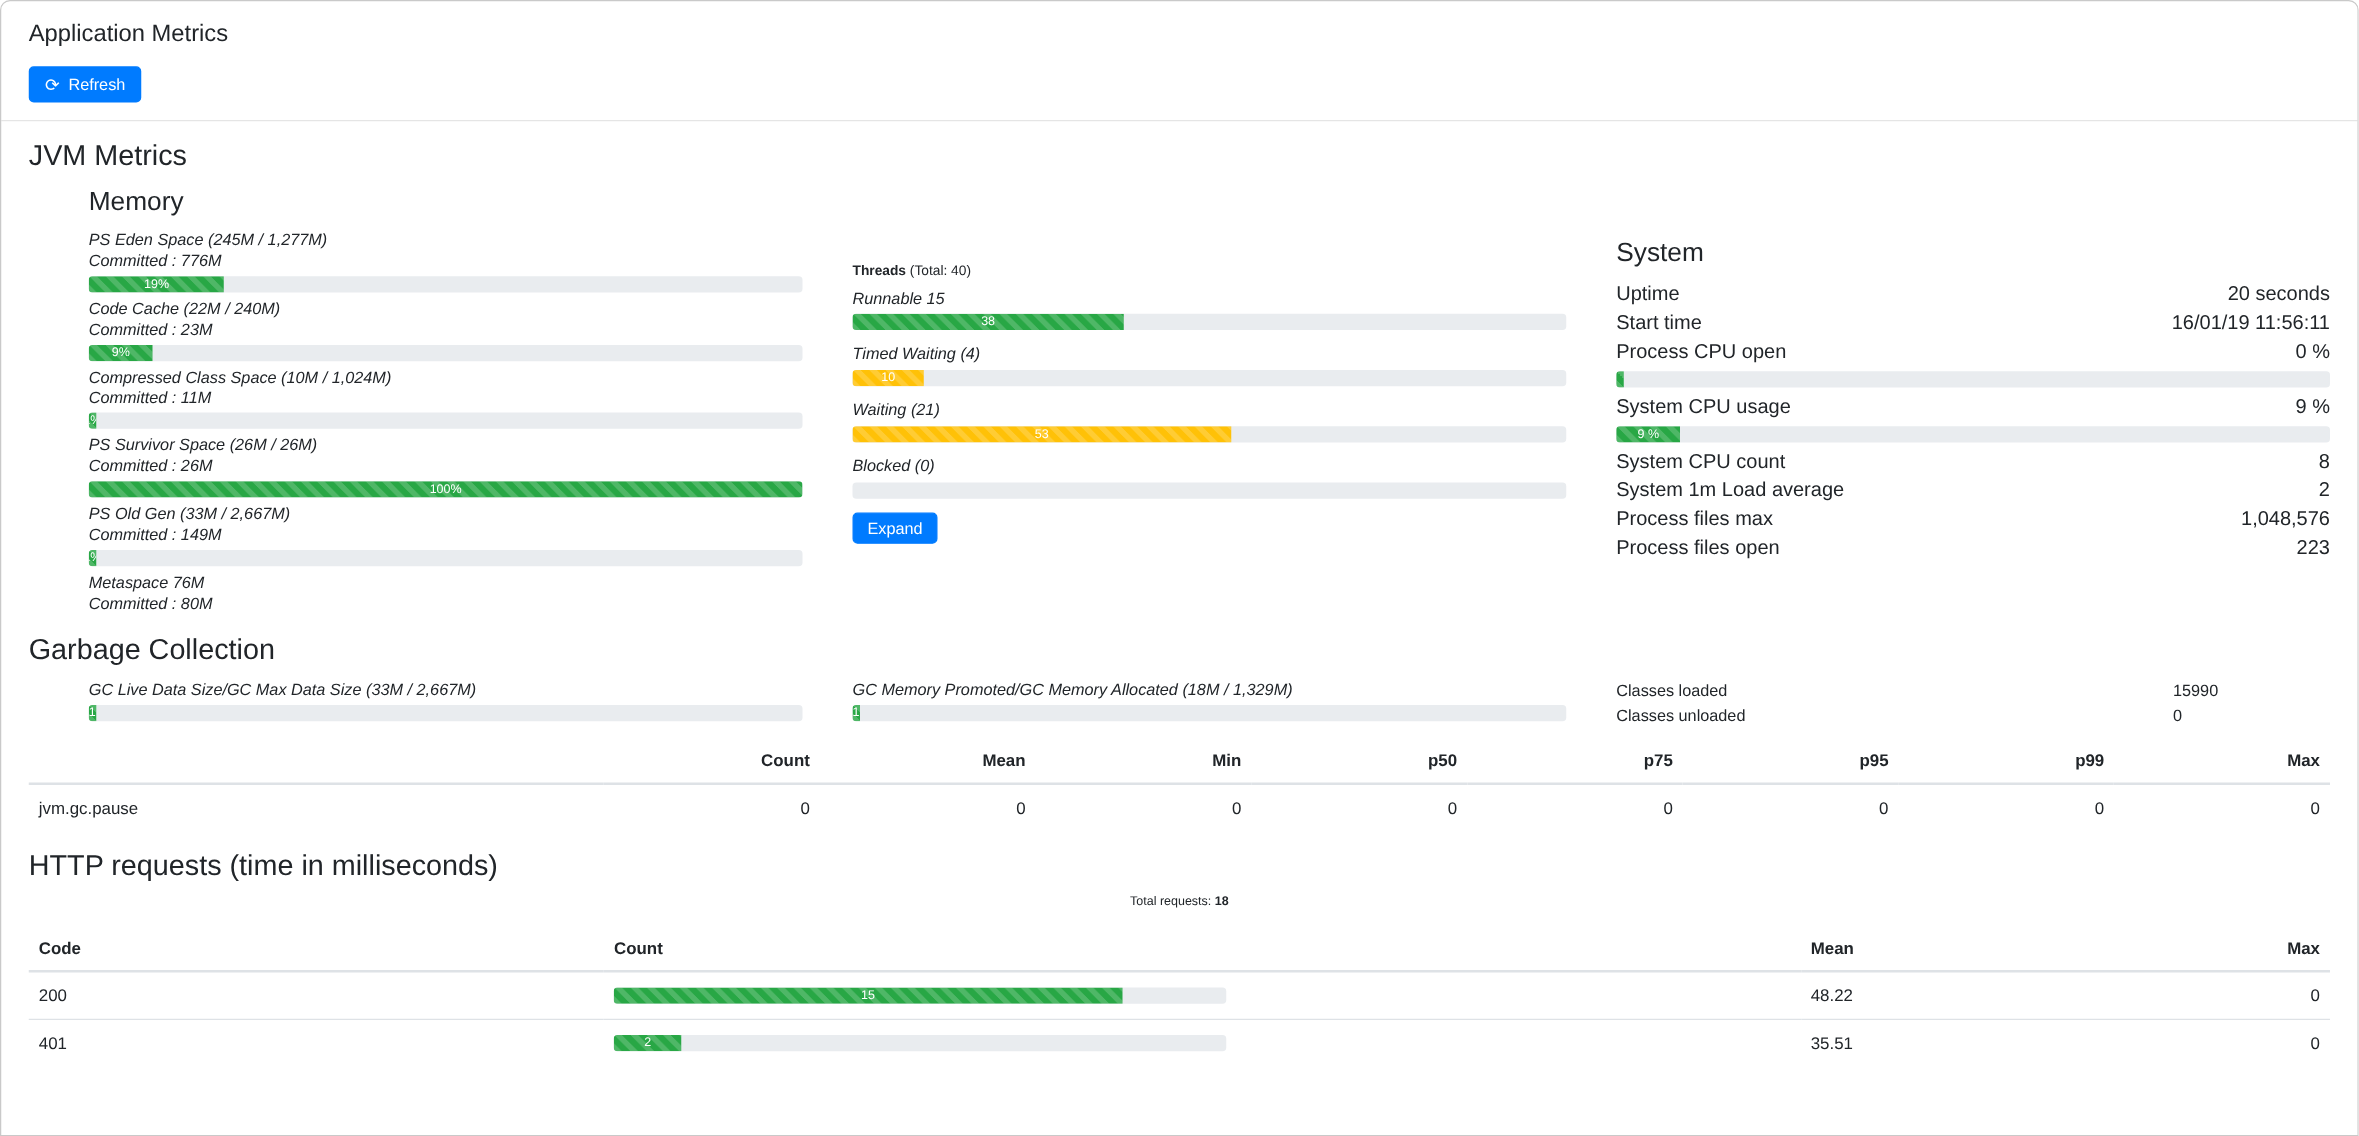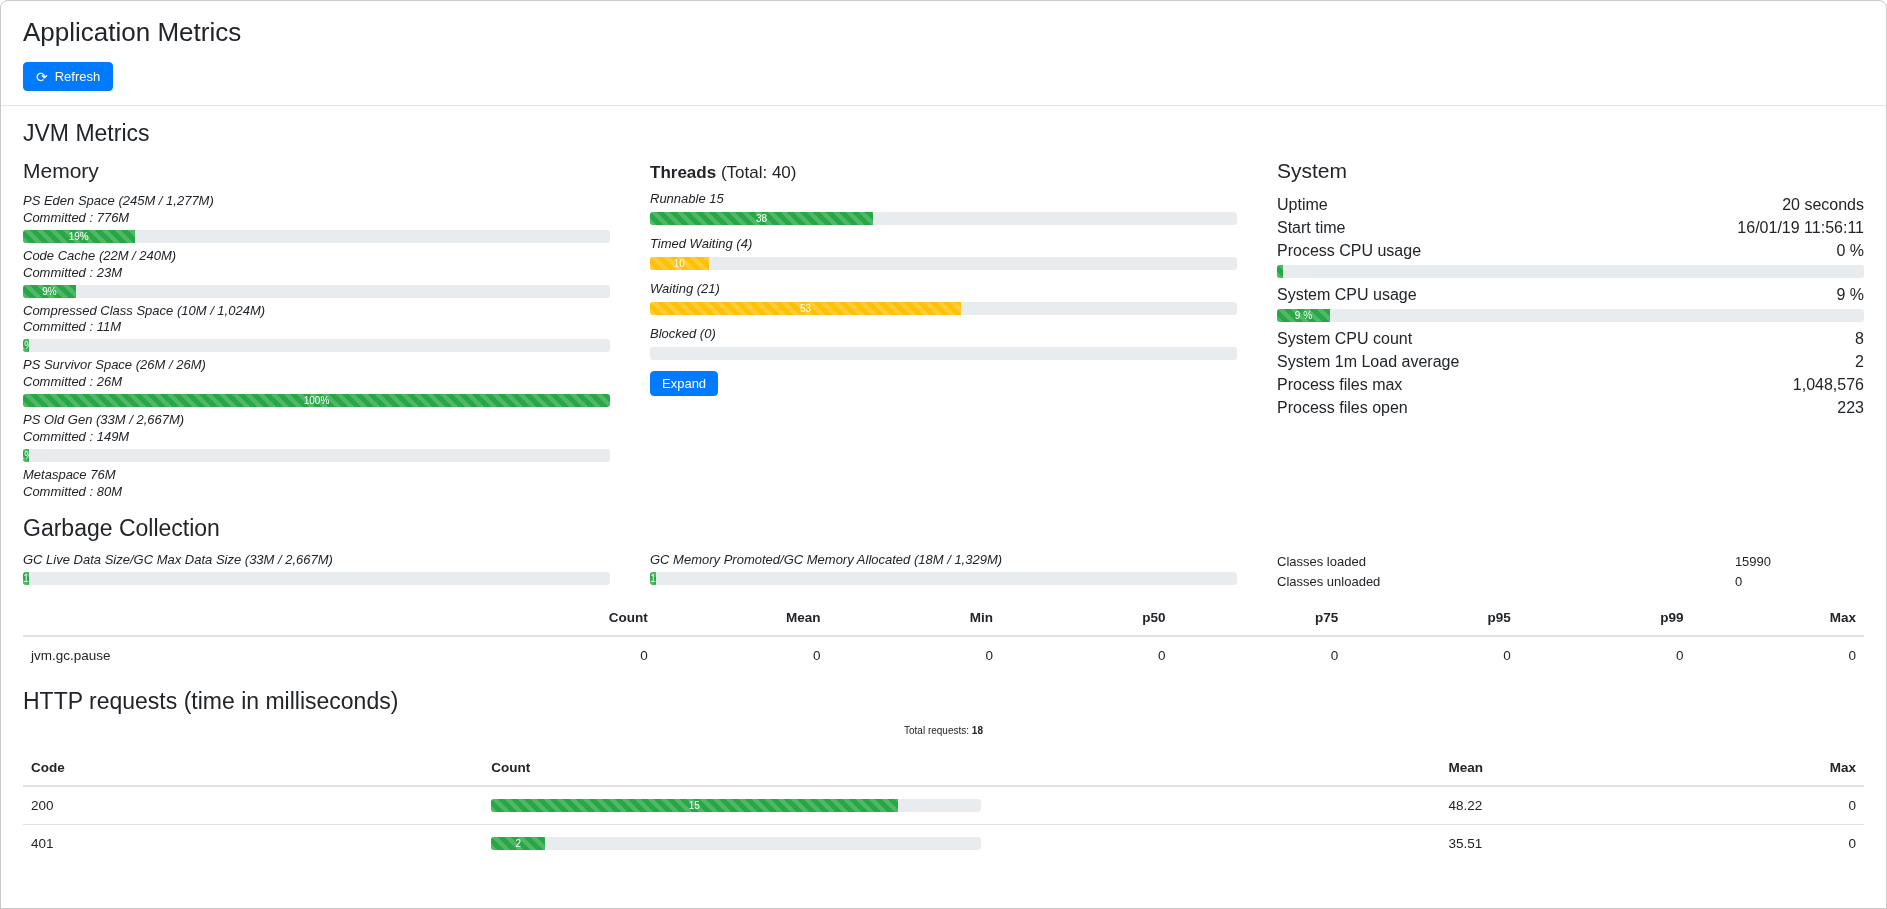--- a/index.html
+++ b/index.html
@@ -11,56 +11,56 @@
     font-size: 14px;
   }
   .page {
     width: 100%; height: 100%;
     border: 1px solid #c9c9c9;
     border-radius: 8px 8px 0 0;
     padding: 8px 22px 0;
     overflow: hidden;
     background: #fff;
   }
-  h2 { font-size: 26px; font-weight: 500; margin: 8px 0 14px; }
+  h2 { font-size: 19px; font-weight: 500; margin: 8px 0 14px; }
   h3 { font-size: 23px; font-weight: 500; margin: 14px 0 10px; }
   h4 { font-size: 21px; font-weight: 500; margin: 2px 0 10px; }
   hr { border: 0; border-top: 1px solid rgba(0,0,0,.1); margin: 14px -22px 12px; }
 
   .btn {
     display: inline-flex; align-items: center; gap: 7px;
     background: var(--primary, #007bff); border: 1px solid var(--primary, #007bff);
     color: #fff; border-radius: 4px; padding: 6px 12px; font-size: 13px;
     cursor: pointer; font-family: inherit;
   }
   .btn-sm { padding: 4px 11px; }
   .refresh-glyph { font-size: 14px; line-height: 1; }
 
-  .row3 { display: flex; gap: 40px; align-items: flex-start; }
+  .row3 { display: flex; gap: 40px; align-items: center; margin-left: 48px; }
   .col { flex: 1 1 0; min-width: 0; }
 
   .metric-label { font-size: 13px; line-height: 1.3; font-style: italic; }
   .progress {
     height: 13px; background: #e9ecef; border-radius: 3px;
     overflow: hidden; margin: 3px 0 5px; width: 100%;
   }
   .progress-bar {
     height: 100%; color: #fff; font-size: 10px;
     display: flex; align-items: center; justify-content: center;
     overflow: hidden; white-space: nowrap;
   }
   .progress-bar[data-color="success"] { background-color: var(--success, #28a745); }
   .progress-bar[data-color="warning"] { background-color: var(--warning, #ffc107); }
   .striped {
     background-image: linear-gradient(45deg, rgba(255,255,255,.18) 25%, transparent 25%,
       transparent 50%, rgba(255,255,255,.18) 50%, rgba(255,255,255,.18) 75%, transparent 75%, transparent);
     background-size: 13px 13px;
   }
 
-  .threads-title { font-size: 17px; margin: 6px 0 8px; }
+  .threads-title { font-size: 11px; margin: 6px 0 8px; }
   .threads .metric-label { margin-top: 2px; }
   .threads .progress { margin: 4px 0 11px; }
 
   .sys-row { display: flex; justify-content: space-between; font-size: 16px; padding: 2.5px 0; }
   .sys-value { text-align: right; }
 
   .gc-class-row { display: flex; font-size: 13px; padding: 2.5px 0; }
   .gc-class-label { flex: 1; }
   .gc-class-value { width: 22%; text-align: left; }
 
@@ -218,21 +218,21 @@
         <span class="sys-label">Uptime</span>
         <span class="sys-value">20 seconds</span>
       </div>
 
       <div class="sys-row">
         <span class="sys-label">Start time</span>
         <span class="sys-value">16/01/19 11:56:11</span>
       </div>
 
       <div class="sys-row">
-        <span class="sys-label">Process CPU usage</span>
+        <span class="sys-label">Process CPU open</span>
         <span class="sys-value">0 %</span>
       </div>
       <div class="progress">
         <div class="progress-bar striped" data-color="success" style="width: 1%;">
           <span></span>
         </div>
       </div>
 
       <div class="sys-row">
         <span class="sys-label">System CPU usage</span>

